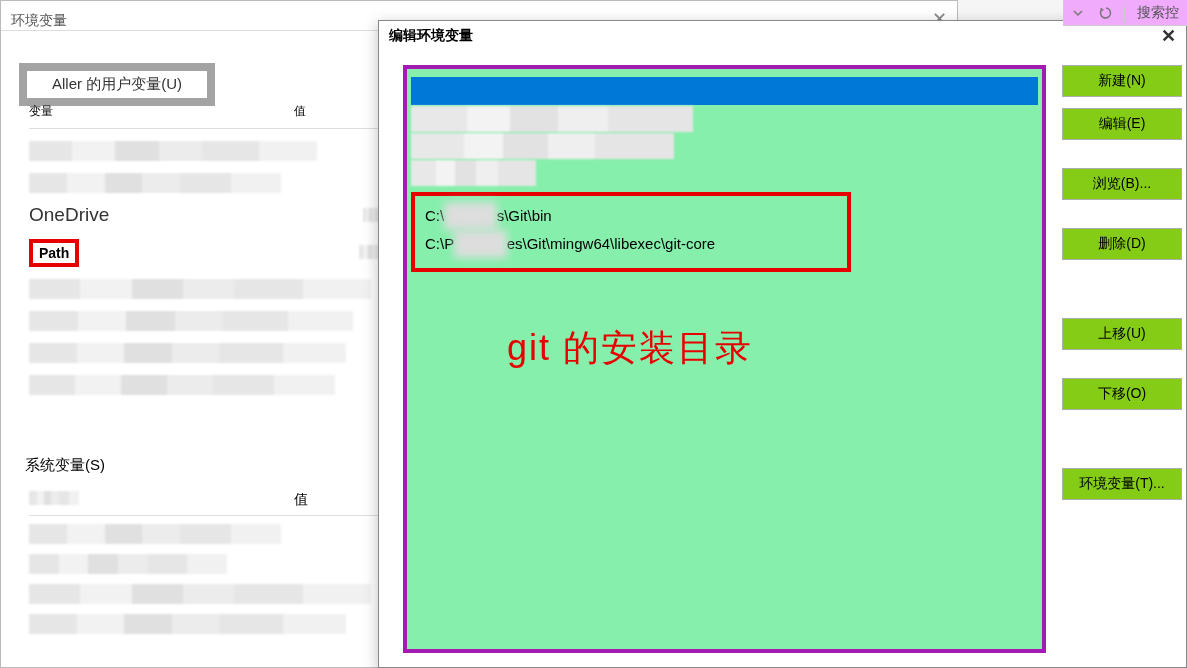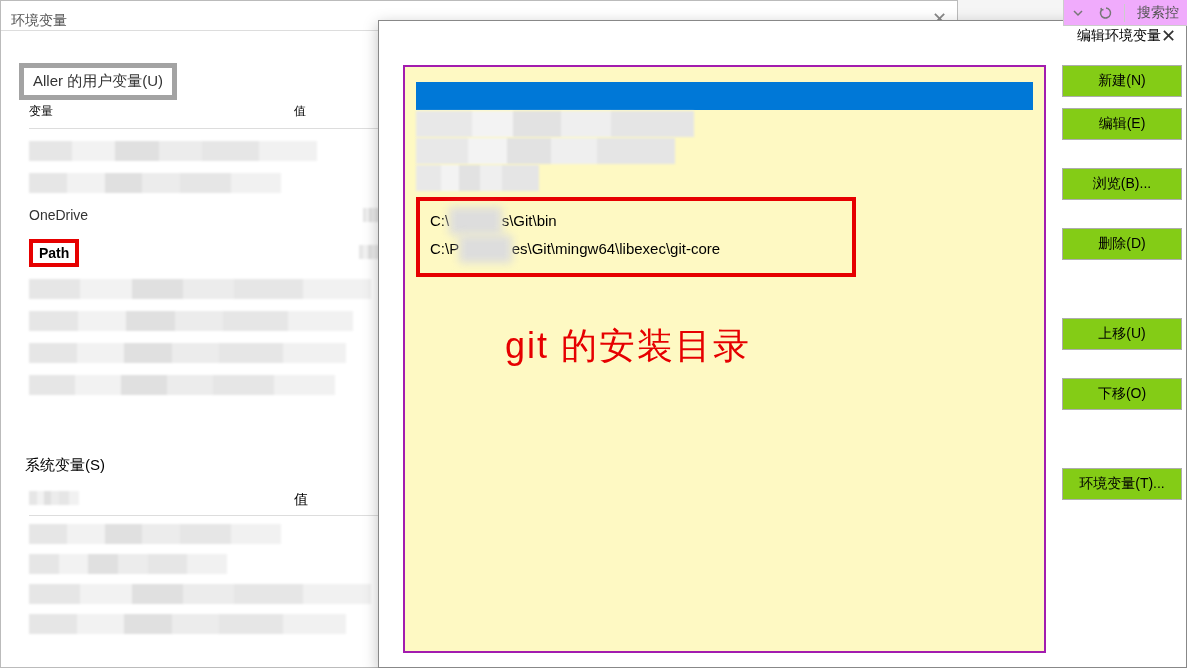--- a/index.html
+++ b/index.html
@@ -80,22 +80,22 @@
 
     .section-label {
       font-size: 15px;
       color: #333;
       padding: 4px 8px;
     }
     .user-section-box {
       position: absolute;
       left: 18px;
       top: 62px;
-      border: 5px solid #a3a3a3;
-      padding: 4px 1px;
+      border: 8px solid #a3a3a3;
+      padding: 4px 17px;
     }
     .list-area {
       position: absolute;
       left: 28px;
       top: 100px;
       width: 360px;
       height: 300px;
     }
     .list-header {
       display: flex;
@@ -112,21 +112,21 @@
       gap: 12px;
     }
     .pixel-row {
       height: 20px;
       background: linear-gradient(90deg, #e6e6e6 0 15%, #f2f2f2 15% 30%, #e0e0e0 30% 45%, #ececec 45% 60%, #e6e6e6 60% 80%, #f1f1f1 80% 100%);
       filter: blur(1px);
     }
     .onedrive-row {
       height: 20px;
       justify-content: space-between;
-      font-size: 14px;
+      font-size: 19px;
       color: #333;
       display:flex;
       align-items:center;
       padding-right:6px;
     }
     .path-row {
       display: inline-block;
       font-size: 14px;
       padding: 2px 6px;
       border: 4px solid #e60000;
@@ -162,42 +162,43 @@
       top: 20px;
       width: 809px;
       height: 648px;
       background: #fff;
       border: 1px solid #888;
       box-shadow: 0 4px 14px rgba(0,0,0,0.25);
       z-index: 10;
     }
     .dialog-front .title-row {
       display: flex;
-      justify-content: flex-end;
+      justify-content: space-between;
       align-items: center;
       height: 30px;
       padding: 0 10px;
       font-size: 14px;
+      font-weight: bold;
     }
     .dialog-front .close-x {
       font-size: 18px;
       color: #333;
     }
     .front-body {
       display: flex;
       padding: 14px 4px 14px 24px;
       gap: 16px;
       height: calc(100% - 30px);
     }
     .path-list {
       flex: 1;
-      border: 2px solid #a21caf;
-      background: #fef9c3;
+      border: 4px solid #a21caf;
+      background: #86efac;
       position: relative;
-      padding: 11px;
+      padding: 4px;
     }
     .selected-row {
       height: 28px;
       background: #0078d7;
       margin: 4px 0 0 0;
     }
     .pixel-path {
       height: 26px;
       margin: 1px 0;
       background: linear-gradient(90deg, #e8e8e8 0 20%, #f3f3f3 20% 35%, #e2e2e2 35% 52%, #efefef 52% 70%, #e5e5e5 70% 100%);

